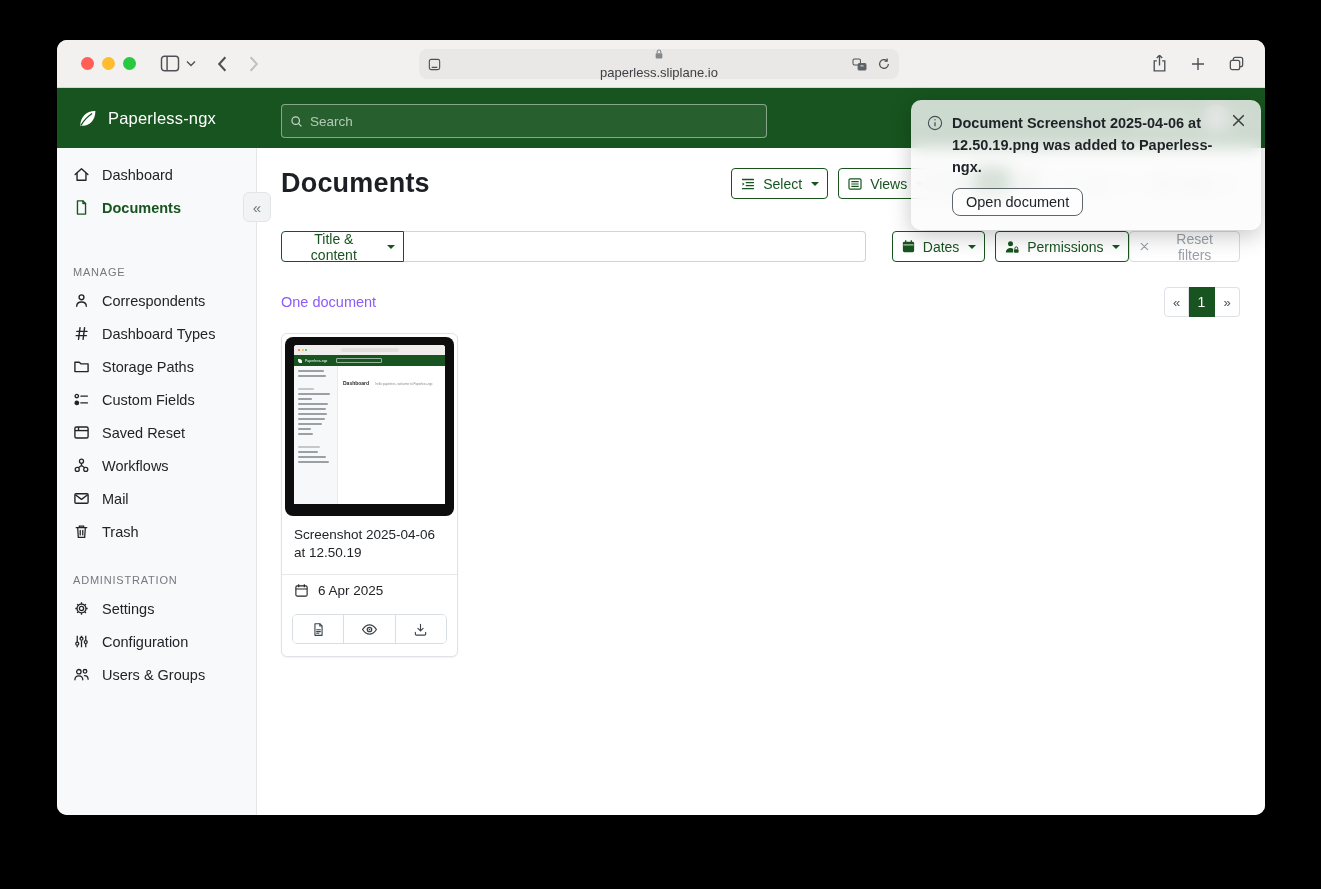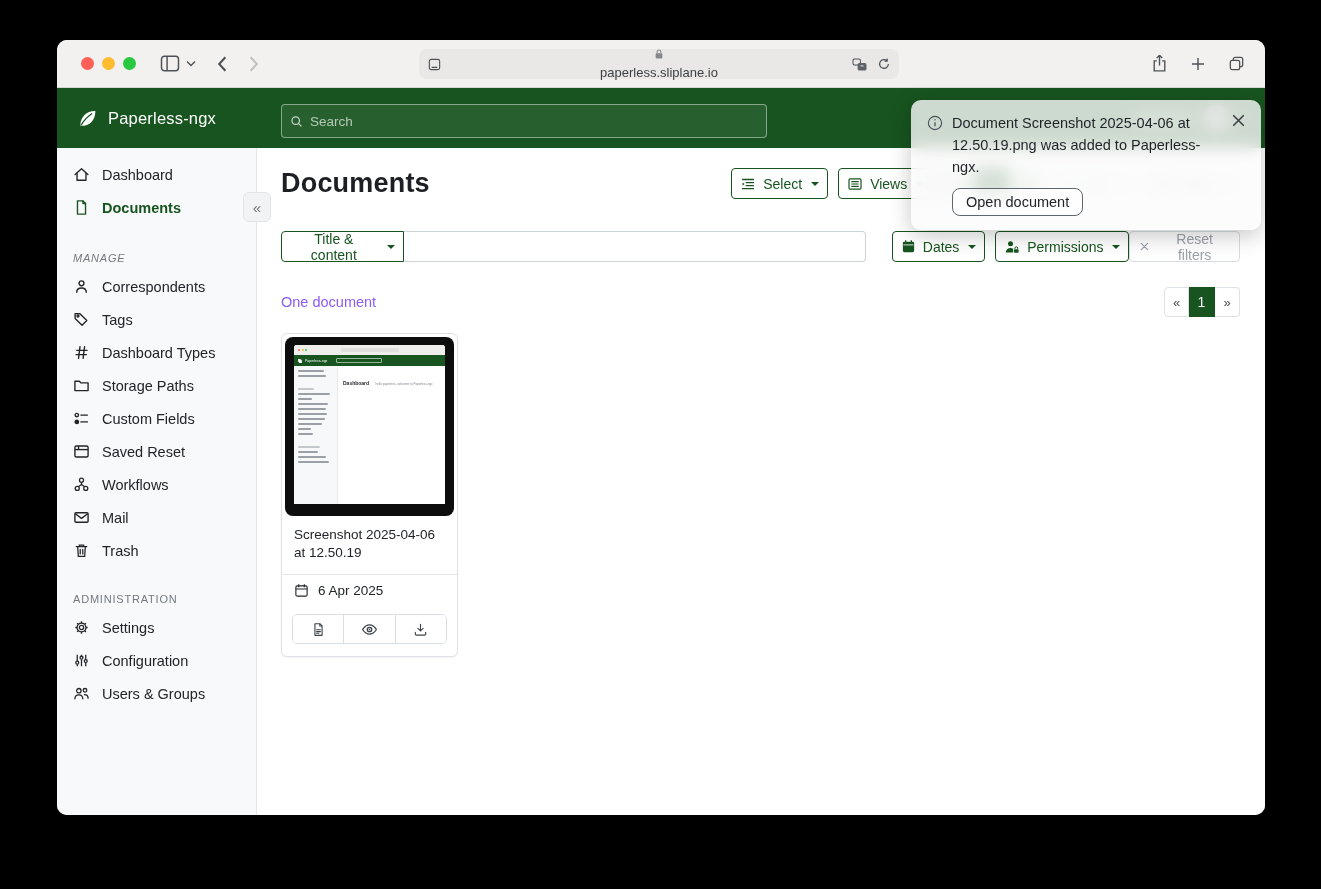--- a/index.html
+++ b/index.html
@@ -30,21 +30,21 @@
   .user-menu { position:absolute; right:16px; top:0; height:60px; display:flex; align-items:center; gap:9px; color:#fff; font-size:14px; }
   .avatar { width:27px; height:27px; border-radius:50%; background:#8a8f8b; display:flex; align-items:center; justify-content:center; color:#e9ecef; }
 
   
   .bwrap { flex:1; display:flex; position:relative; min-height:0; }
   .sidebar { width:200px; flex:none; background:#f8f9fa; border-right:1px solid #e4e7ea; padding-top:10px; overflow:hidden; }
   .side-item { display:flex; align-items:center; gap:12px; padding:8px 16px; font-size:14.5px; color:#212529; cursor:pointer; }
   .side-item svg { flex:none; }
   .side-item.active { color:#17541f; font-weight:700; }
   .side-head { padding:0 16px 6px; font-size:11px; letter-spacing:.8px; color:#73797f; }
-  .mt-manage { margin-top:28px;font-style:italic; } .mt-admin { margin-top:26px; }
+  .mt-manage { margin-top:42px; } .mt-admin { margin-top:26px; }
   .collapse-btn { position:absolute; left:186px; top:44px; width:28px; height:30px; background:#f1f3f4; border:1px solid #e2e5e8; border-radius:6px; color:#6c757d; font-size:15px; display:flex; align-items:center; justify-content:center; z-index:5; cursor:pointer; }
 
   .content { flex:1; padding:20px 25px 0 24px; position:relative; background:#fff; min-width:0; }
 
   
   .head-row { display:flex; align-items:center; height:31px; }
   .page-title { font-size:27px; font-weight:700; color:#1c1f23; letter-spacing:.2px; }
   .toolbar { margin-left:auto; display:flex; gap:10px; align-items:center; }
   .btn { display:inline-flex; align-items:center; gap:7px; height:31px; padding:0 8px; border:1px solid #17541f; color:#17541f; background:#fff; border-radius:4px; font-size:14px; font-family:inherit; cursor:pointer; }
   .btn.gray { color:#9aa1a8; border-color:#d7dce0; }
@@ -95,21 +95,21 @@
   .mini-sub { font-size:3px; color:#83898f; margin-left:2px; display:inline; }
   .card-title { padding:10px 12px 12px; font-size:13.5px; line-height:1.35; color:#212529; cursor:pointer; }
   .card-date { border-top:1px solid #e6e9ec; padding:8px 12px; display:flex; align-items:center; gap:9px; font-size:13.5px; color:#212529; }
   .card-foot { padding:8px 10px 12px; }
   .foot-group { display:flex; border:1px solid #d9dee2; border-radius:5px; overflow:hidden; }
   .foot-btn { flex:1; height:28px; display:flex; align-items:center; justify-content:center; background:#fff; border:none; color:#3c434a; cursor:pointer; }
   .foot-btn + .foot-btn { border-left:1px solid #d9dee2; }
 
   
   .toast { position:absolute; right:4px; top:60px; width:350px; min-height:105px; background:rgba(251,251,251,0.8); backdrop-filter:blur(8px); -webkit-backdrop-filter:blur(8px); border-radius:10px; box-shadow:0 6px 22px rgba(0,0,0,0.22); z-index:30; padding:13px 16px 14px; }
-  .toast-row { display:flex; gap:9px; }
+  .toast-row { display:flex; gap:9px;font-weight:bold; }
   .toast-msg { font-size:14.5px; line-height:1.5; color:#1f2328; width:268px; }
   .toast-close { position:absolute; right:12px; top:10px; background:none; border:none; color:#3c4043; cursor:pointer; padding:2px; }
   .toast-action { margin-top:10px; margin-left:25px; background:rgba(255,255,255,0.55); border:1px solid #5f666c; border-radius:8px; padding:5px 13px; font-size:14.5px; color:#212529; font-family:inherit; cursor:pointer; }
   .info-ic { flex:none; margin-top:2px; color:#495057; }
 </style>
 </head>
 <body>
 
 <div class="window">
 
@@ -244,27 +244,20 @@
       </div>
 
       <div class="side-head mt-manage">MANAGE</div>
 
       <div class="side-item">
         <svg width="17" height="17" viewBox="0 0 16 16" fill="none" stroke="currentColor" stroke-width="1.3" stroke-linecap="round">
             <circle cx="8" cy="5" r="2.3"></circle>
             <path d="M3.5 13.5 c0-2.6 2-4.1 4.5-4.1 s4.5 1.5 4.5 4.1"></path>
           </svg>
         <span>Correspondents</span>
-      </div>
-      <div class="side-item">
-        <svg width="17" height="17" viewBox="0 0 16 16" fill="none" stroke="currentColor" stroke-width="1.3" stroke-linejoin="round">
-            <path d="M2 2.5 V7 l6.5 6.5 L13 9 6.5 2.5 z"></path>
-            <circle cx="4.7" cy="4.7" r="0.9"></circle>
-          </svg>
-        <span>Tags</span>
       </div>
       <div class="side-item">
         <svg width="17" height="17" viewBox="0 0 16 16" fill="none" stroke="currentColor" stroke-width="1.3" stroke-linecap="round">
             <path d="M6.6 2.5 L5.2 13.5 M10.9 2.5 L9.5 13.5 M3.6 6 h9.6 M3 10 h9.6"></path>
           </svg>
         <span>Dashboard Types</span>
       </div>
       <div class="side-item">
         <svg width="17" height="17" viewBox="0 0 16 16" fill="none" stroke="currentColor" stroke-width="1.3" stroke-linejoin="round">
             <path d="M1.8 12.8 V4 h4.1 l1.5 1.5 h6.8 V12.8 z"></path>

